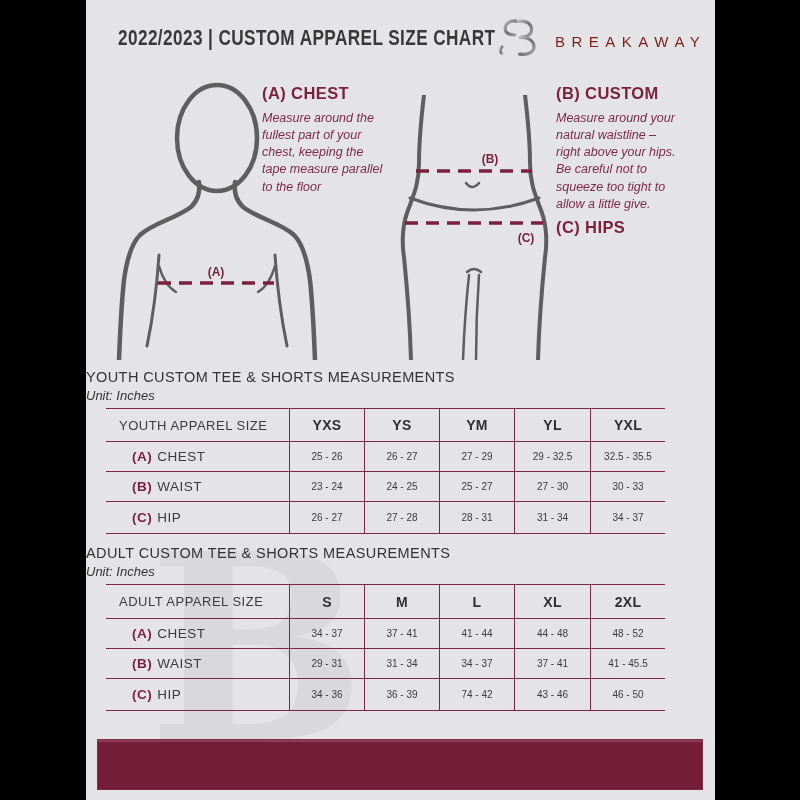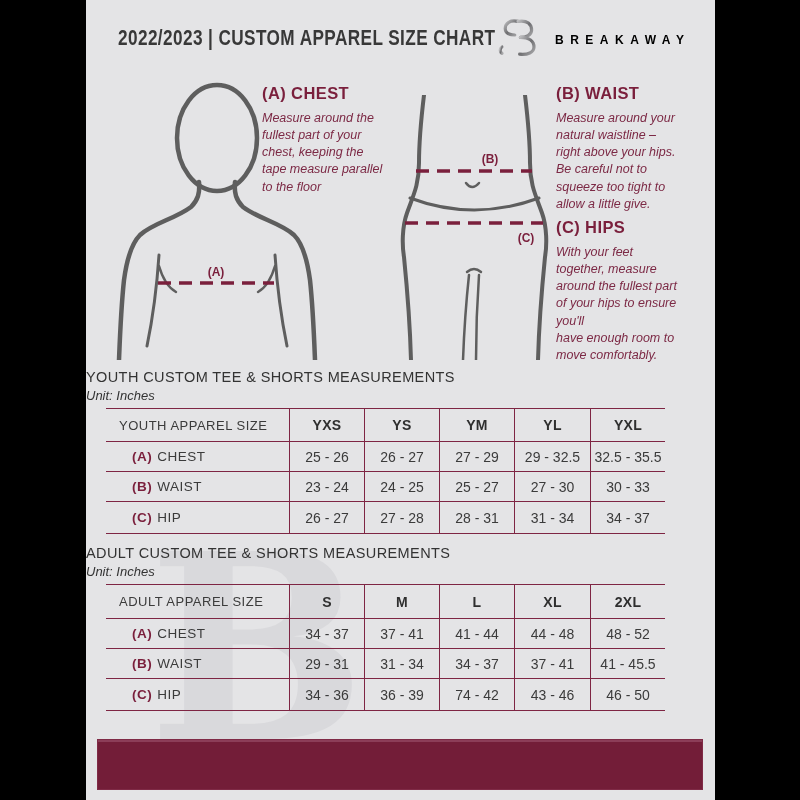--- a/index.html
+++ b/index.html
@@ -33,21 +33,21 @@
   
   .hdr-title {
     position: absolute; left: 32px; top: 26px;
     font-size: 21.5px; font-weight: 700; color: #383838;
     letter-spacing: 0.5px; white-space: nowrap;
     transform: scaleX(0.80); transform-origin: left center;
   }
   .hdr-logo { position: absolute; left: 408px; top: 13px; }
   .hdr-brand {
     position: absolute; left: 469px; top: 33px;
-    font-size: 12px; font-weight: 700; color: #000000;
+    font-size: 15px; font-weight: 400; color: #7f1d1d;
     letter-spacing: 6.5px; white-space: nowrap;
   }
 
   
   .guide-heading {
     font-size: 16.5px; font-weight: 700; color: #7a1f3c;
     letter-spacing: 0.4px;
   }
   .guide-body {
     margin-top: 7px;
@@ -75,21 +75,21 @@
     position: absolute; left: 20px; width: 559px;
     display: grid;
     grid-template-columns: 183px 75px 75px 75px 76px 75px;
     border-top: 1.5px solid #7e2543;
     border-bottom: 1.5px solid #7e2543;
   }
   .yt { top: 408px; grid-template-rows: 33px 30px 30px 31px; }
   .at { top: 584px; grid-template-rows: 34px 30px 30px 31px; }
   .cell {
     display: flex; align-items: center; justify-content: center;
-    font-size: 14px; color: #3b3b3b;
+    font-size: 10px; color: #3b3b3b;
     border-bottom: 1.5px solid #7e2543;
   }
   .cell.last-row { border-bottom: none; }
   .cell.vline { border-left: 1.5px solid #7e2543; }
   .cell.size-hdr-label {
     justify-content: flex-start; padding-left: 13px;
     letter-spacing: 0.5px; font-size: 13px; color: #3b3b3b;
   }
   .cell.size-col-hdr { font-weight: 700; font-size: 14px; color: #2f2f2f; letter-spacing: 0.3px; }
   .cell.row-label { justify-content: flex-start; padding-left: 26px; font-size: 13.5px; letter-spacing: 0.5px; }
@@ -169,37 +169,30 @@
 
       <div class="chest-text">
         <div class="guide-heading">(A) CHEST</div>
         <div class="guide-body">Measure around the
 fullest part of your
 chest, keeping the
 tape measure parallel
 to the floor</div>
       </div>
       <div class="waist-text">
-        <div class="guide-heading">(B) WAIST</div>
+        <div class="guide-heading">(B) CUSTOM</div>
         <div class="guide-body">Measure around your
 natural waistline –
 right above your hips.
 Be careful not to
 squeeze too tight to
 allow a little give.</div>
       </div>
       <div class="hips-text">
         <div class="guide-heading">(C) HIPS</div>
-        <div class="guide-body">With your feet
-together, measure
-around the fullest part
-of your hips to ensure
-you'll
-have enough room to
-move comfortably.</div>
       </div>
 
       <div class="tbl-title" style="top:369px">YOUTH CUSTOM TEE &amp; SHORTS MEASUREMENTS</div>
       <div class="tbl-unit" style="top:388px">Unit: Inches</div>
 
       <div class="size-table yt">
         <div class="cell size-hdr-label">YOUTH APPAREL SIZE</div>
         <div class="cell size-col-hdr vline">YXS</div>
         <div class="cell size-col-hdr vline">YS</div>
         <div class="cell size-col-hdr vline">YM</div>

